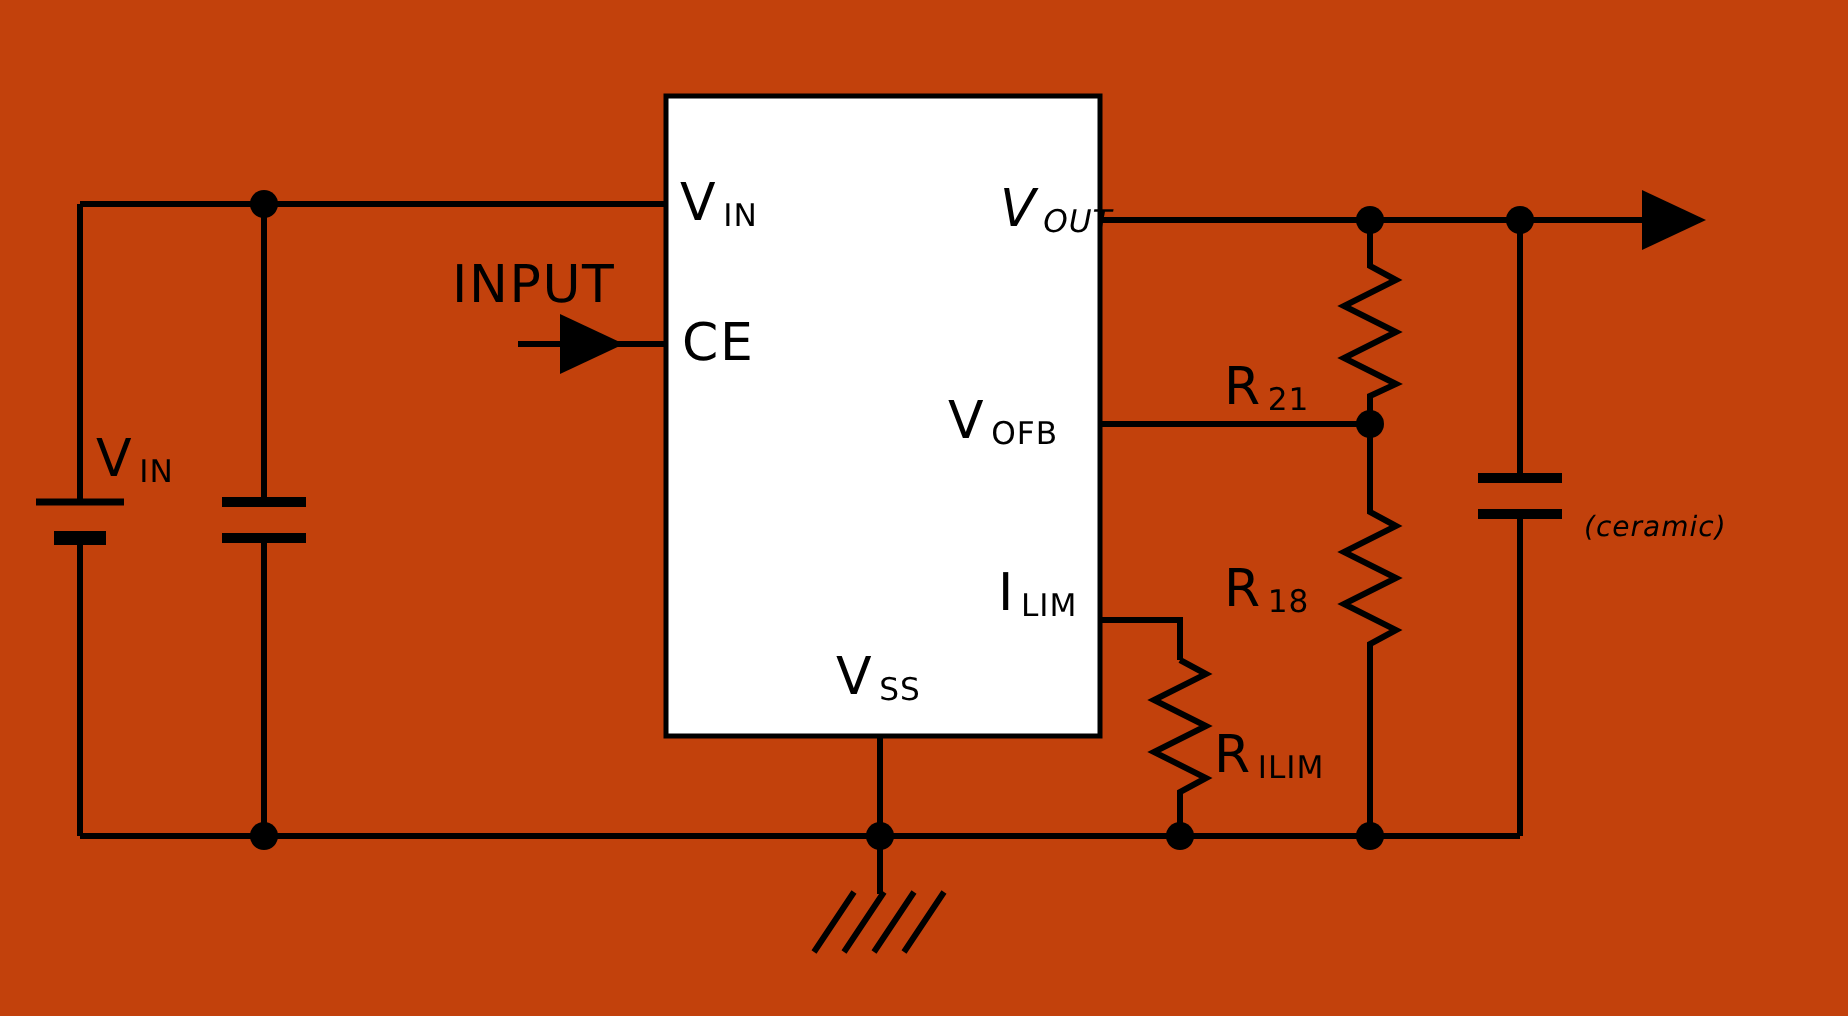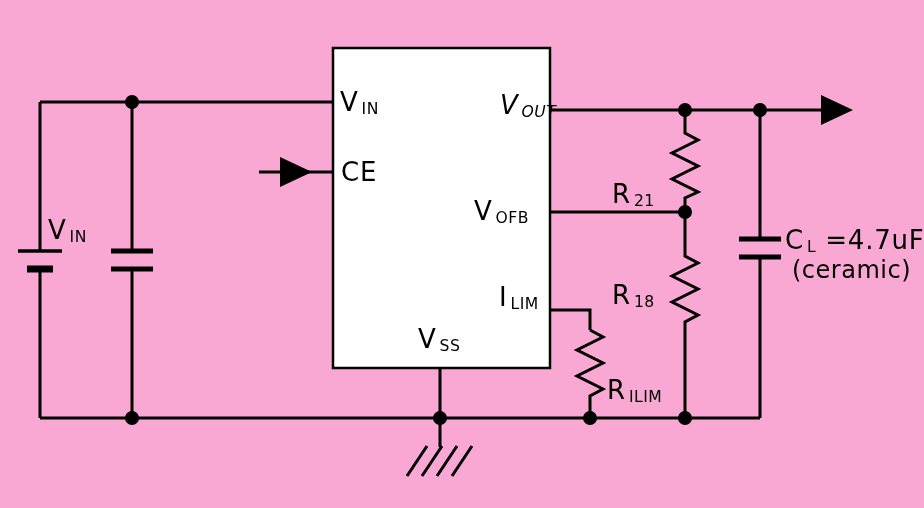--- a/index.html
+++ b/index.html
@@ -1,40 +1,40 @@
 <!DOCTYPE html>
 <html><head>
 <meta charset="utf-8">
 <style>
   html,body { margin:0; padding:0; background:#fff; }
   .canvas {
     position:relative;
     width:924px; height:508px;
-    background:#f9a8d4;
+    background:#c2410c;
     font-family:"DejaVu Sans","Liberation Sans",sans-serif;
     color:#000;
     overflow:hidden;
   }
   .canvas svg { position:absolute; left:0; top:0; }
   .lbl {
     position:absolute;
     white-space:nowrap;
     font-size:26px;
     line-height:1.1;
     letter-spacing:0.8px;
     color:#000;
   }
   .lbl .sub {
     font-size:0.6em;
     margin-left:3px;
     vertical-align:-0.22em;
     letter-spacing:0.5px;
   }
   .lbl .val { font-size:1em; }
-  .lbl.small { font-size:24px; letter-spacing:0.5px; }
+  .lbl.small { font-size:14px; letter-spacing:0.5px;font-style:italic; }
 </style>
 </head>
 <body>
 
 <div class="canvas">
 
   <svg viewBox="0 0 924 508" width="924" height="508" xmlns="http://www.w3.org/2000/svg">
     <g stroke="#000" stroke-width="3" fill="none">
       <path d="M40 102 H333"></path>
       <path d="M40 102 V251"></path>
@@ -91,34 +91,34 @@
   <div class="lbl" style="left:474px; top:197px;">
     <span>V</span><span class="sub">OFB</span>
   </div>
   <div class="lbl" style="left:478px; top:283px;margin-left:21px;">
     <span>I</span><span class="sub">LIM</span>
   </div>
   <div class="lbl" style="left:418px; top:325px;">
     <span>V</span><span class="sub">SS</span>
   </div>
 
+  <div class="lbl" style="left:226px; top:129px;">
+    <span>INPUT</span>
+  </div>
   <div class="lbl" style="left:48px; top:216px;">
     <span>V</span><span class="sub">IN</span>
   </div>
 
-  <div class="lbl" style="left:785px; top:226px;">
-    <span>C</span><span class="sub">L</span><span class="val"> =4.7uF</span>
-  </div>
   <div class="lbl small" style="left:792px; top:257px;">
     <span>(ceramic)</span>
   </div>
 
   <div class="lbl" style="left:612px; top:168px;margin-top:12px;">
     <span>R</span><span class="sub">21</span>
   </div>
   <div class="lbl" style="left:612px; top:281px;">
     <span>R</span><span class="sub">18</span>
   </div>
-  <div class="lbl" style="left:607px; top:376px;">
+  <div class="lbl" style="left:607px; top:364px;">
     <span>R</span><span class="sub">ILIM</span>
   </div>
 
 </div>
 
 </body></html>

